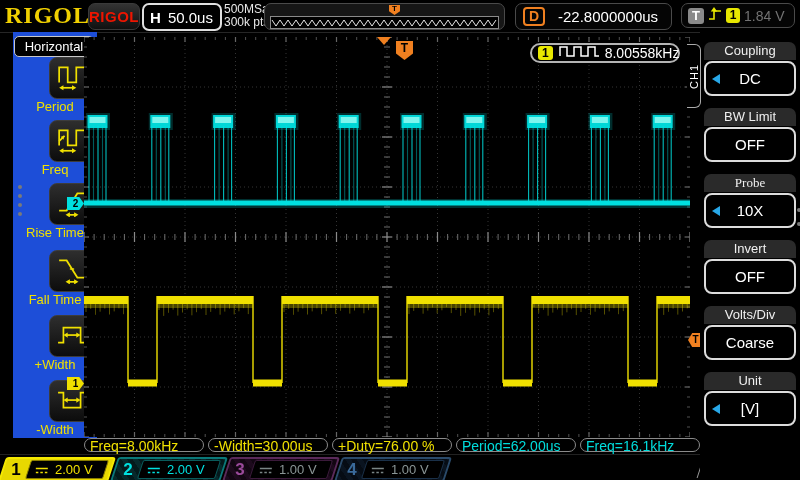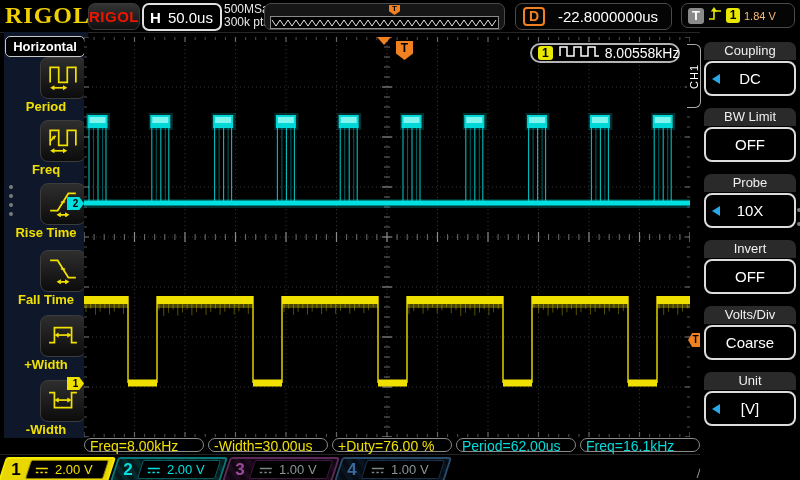--- a/index.html
+++ b/index.html
@@ -29,24 +29,24 @@
         background:#050505;display:flex;align-items:center;}
   .dbadge{color:#f08020;font-weight:bold;font-size:14px;border:2px solid #f08020;border-radius:4px;
         padding:0 4px;line-height:15px;margin-left:7px;}
   .dval{color:#fff;font-size:15px;margin:0 auto;}
   .tbox{position:absolute;left:681px;top:3px;width:114px;height:25px;border:1px solid #4a4a4a;border-radius:7px;
         background:#050505;display:flex;align-items:center;gap:4px;padding:0 0 0 6px;box-sizing:border-box;}
   .tbadge{background:#8a8a8a;color:#fff;font-weight:bold;font-size:13px;border-radius:3px;
         width:16px;height:16px;text-align:center;line-height:16px;}
   .tsrc{background:#e8e800;color:#000;font-weight:bold;font-size:12px;border-radius:3px;
         width:14px;height:15px;text-align:center;line-height:15px;}
-  .tlev{color:#fdba74;font-size:11px;}
+  .tlev{color:#737373;font-size:14px;}
 
   
-  #leftmenu{position:absolute;left:4px;top:32px;width:84px;height:406px;background:#0f172a;font-weight:bold;}
+  #leftmenu{position:absolute;left:13px;top:32px;width:84px;height:406px;background:#1d4ed8;}
   .lm-title{position:absolute;left:1px;top:4px;width:78px;height:19px;border:1px solid #c8c8c8;border-radius:5px;
         color:#fff;font-size:13px;text-align:center;line-height:19px;background:#000;}
   .lm-btn{position:absolute;left:36px;width:44px;height:40px;border-radius:8px;
         background:linear-gradient(#2e2e2e,#0c0c0c);border:1px solid #3c3c3c;display:flex;
         align-items:center;justify-content:center;}
   .lm-label{position:absolute;left:0;width:84px;text-align:center;color:#f0e000;font-size:13px;}
   .pagedot{position:absolute;width:4px;height:4px;border-radius:50%;background:#7a7a7a;}
 
   
   #scope{position:absolute;left:84px;top:37px;width:606px;height:400px;background:#000;overflow:visible;}
@@ -857,21 +857,21 @@
     <div id="rm-items">
         <div class="rm-label" style="top: 10px;">Coupling</div>
         <div class="rm-value" style="top: 29px;">
           <span class="rm-arrow"></span>
           <span>DC</span>
         </div>
         <div class="rm-label" style="top: 76px;">BW Limit</div>
         <div class="rm-value" style="top: 95px;">
           <span>OFF</span>
         </div>
-        <div class="rm-label" style="top: 142px;">Probe</div>
+        <div class="rm-label" style="top: 142px; font-family: Liberation Serif, serif;">Probe</div>
         <div class="rm-value" style="top: 161px;">
           <span class="rm-arrow"></span>
           <span>10X</span>
         </div>
         <div class="rm-label" style="top: 208px;">Invert</div>
         <div class="rm-value" style="top: 227px;">
           <span>OFF</span>
         </div>
         <div class="rm-label" style="top: 274px;">Volts/Div</div>
         <div class="rm-value" style="top: 293px;">

